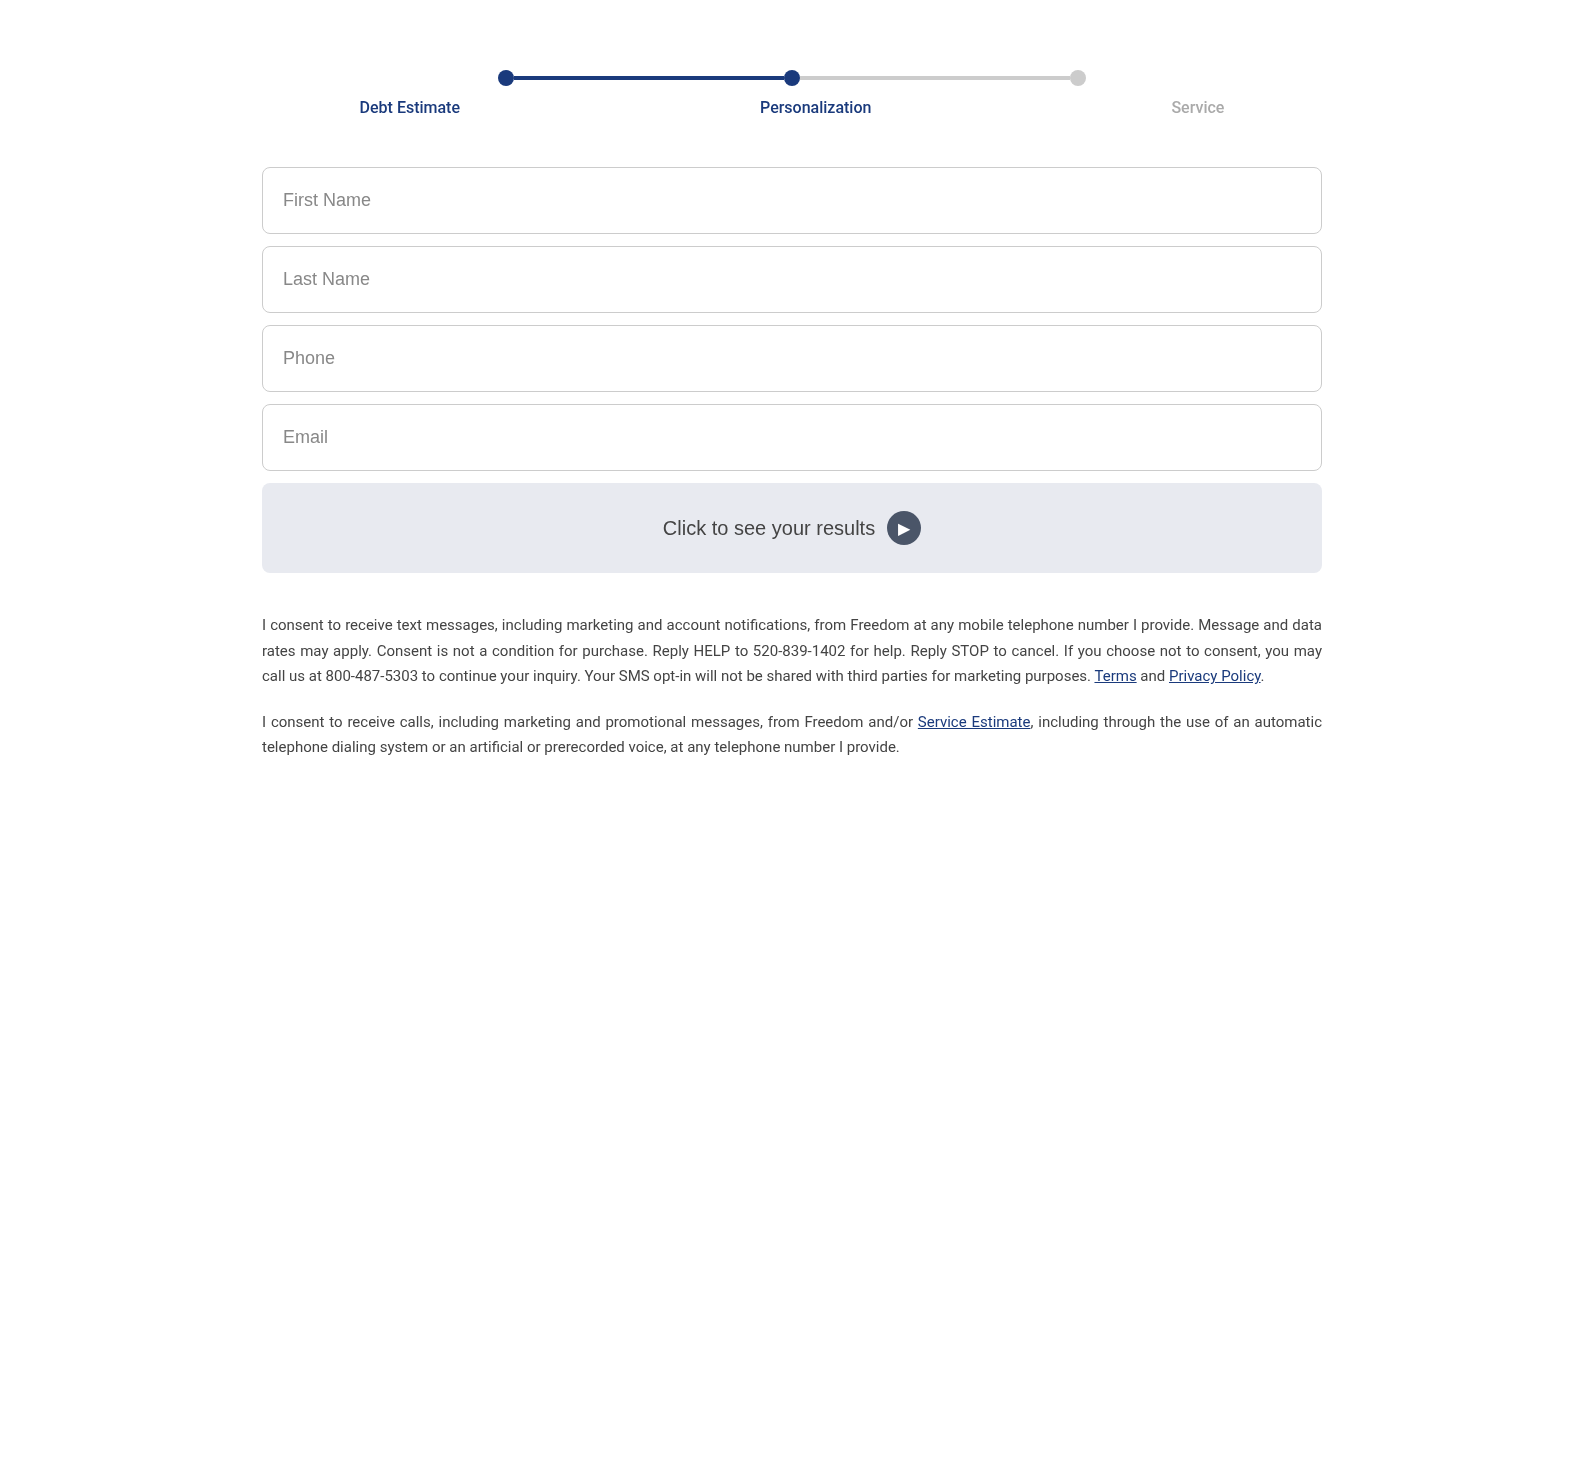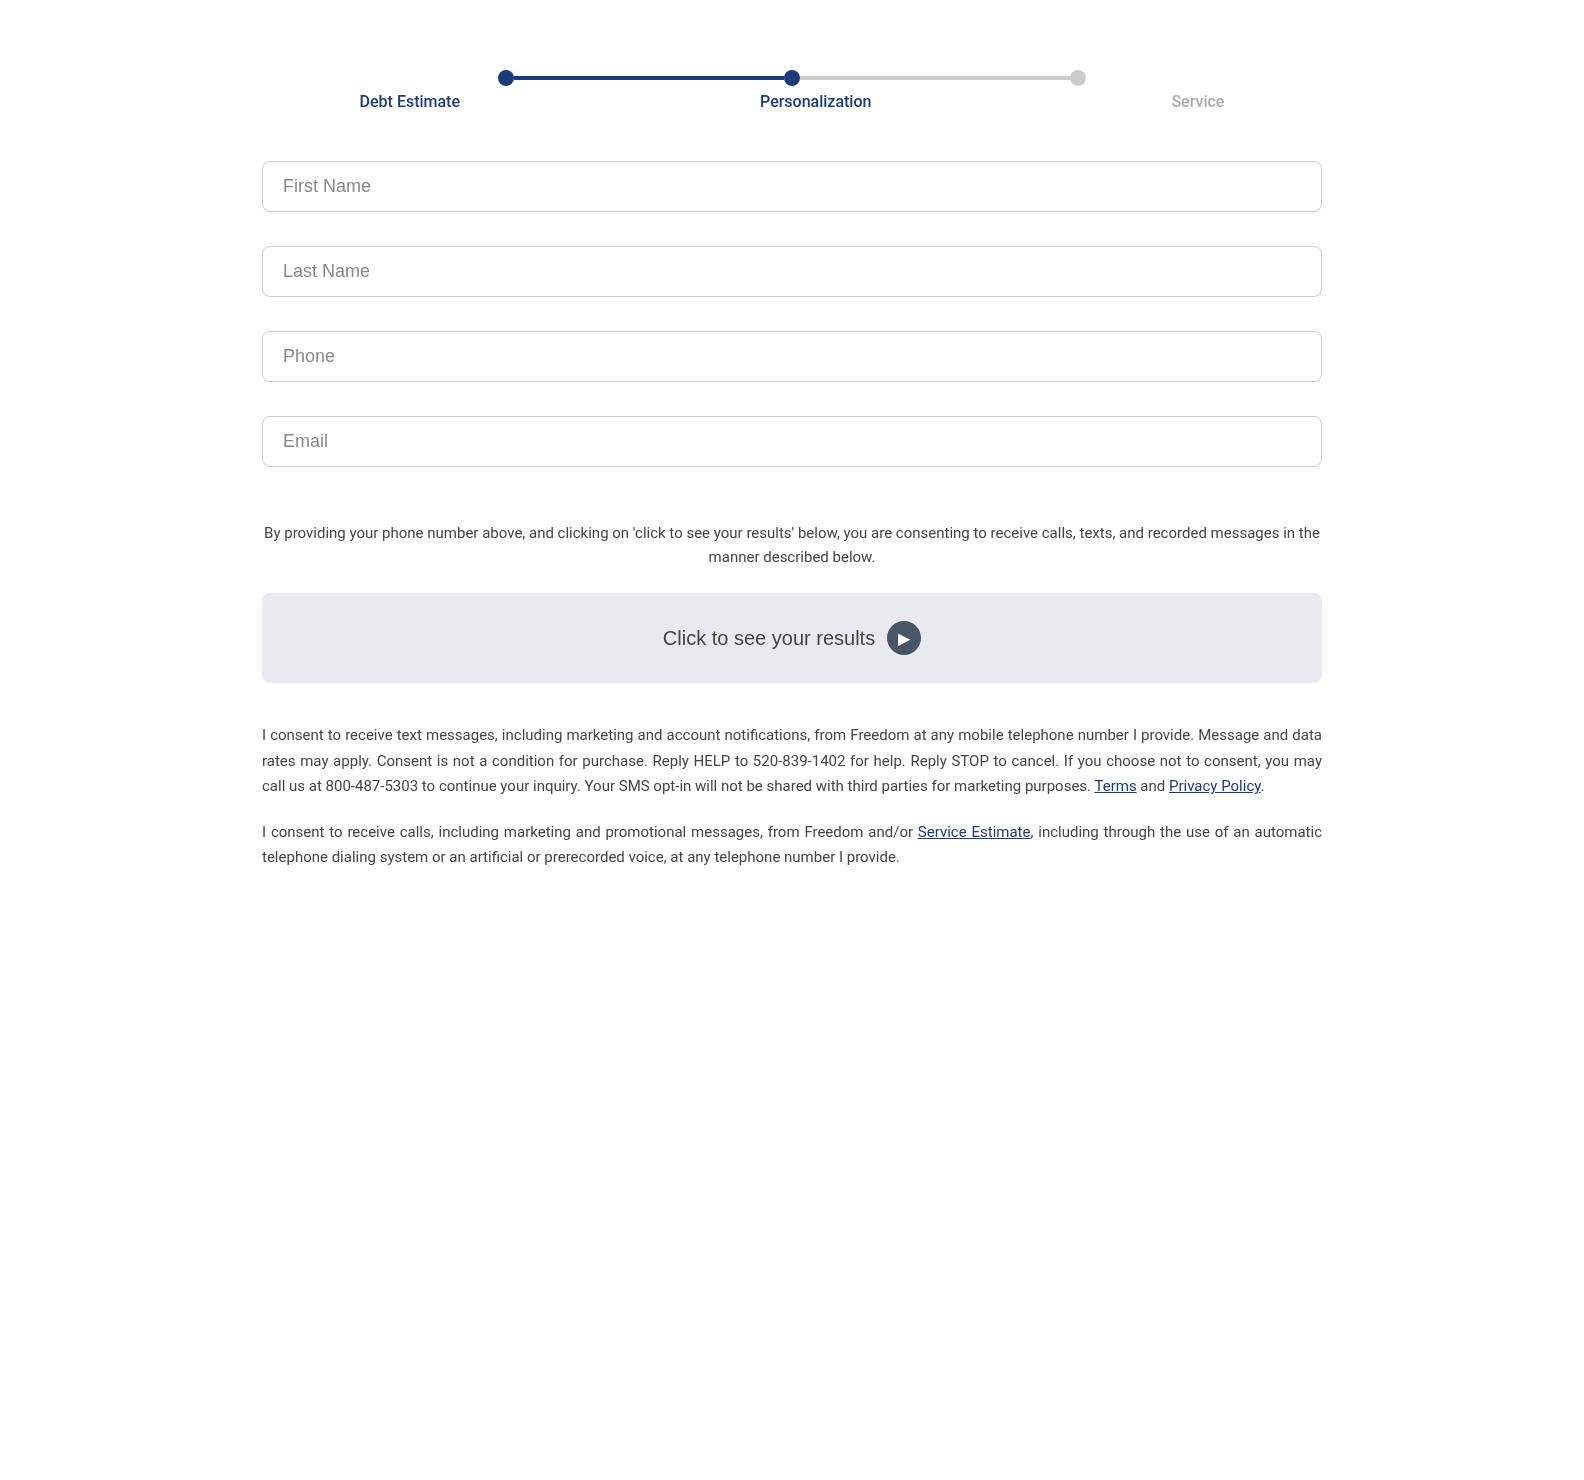--- a/index.html
+++ b/index.html
@@ -31,24 +31,24 @@
       margin-bottom: 40px;
     }
 
     
     .form-container {
       width: 100%;
     }
 
     .form-field {
       width: 100%;
-      margin-bottom: 34px;
+      margin-bottom: 12px;
       border: 1.5px solid #cccccc;
       border-radius: 8px;
-      padding: 14px 20px;
+      padding: 22px 20px;
       font-size: 18px;
       color: #666;
       outline: none;
       background: #fff;
     }
 
     .form-field::placeholder {
       color: #888;
     }
 
@@ -147,21 +147,21 @@
 
     .line.inactive {
       background: #cccccc;
     }
 
     .labels-row {
       display: flex;
       align-items: center;
       justify-content: center;
       width: 100%;
-      margin-top: 6px;
+      margin-top: 12px;
       gap: 15px;
     }
 
     .label-item {
       font-size: 16px;
       font-weight: 500;
       text-align: center;
     }
 
     .label-item.active {
@@ -202,21 +202,20 @@
   <div class="form-container">
     <input class="form-field" type="text" placeholder="First Name" style="">
 
     <input class="form-field" type="text" placeholder="Last Name" style="">
 
     <input class="form-field" type="tel" placeholder="Phone" style="">
 
     <input class="form-field" type="email" placeholder="Email" style="">
 
     
-    <p class="consent-text">By providing your phone number above, and clicking on 'click to see your results' below, you are consenting to receive calls, texts, and recorded messages in the manner described below.</p>
 
     
     <button class="cta-button">
       <span>Click to see your results</span>
       <div class="cta-icon">▶</div>
     </button>
 
     
     <div class="legal-section">
       <p>I consent to receive text messages, including marketing and account notifications, from Freedom at any mobile telephone number I provide. Message and data rates may apply. Consent is not a condition for purchase. Reply HELP to 520-839-1402 for help. Reply STOP to cancel. If you choose not to consent, you may call us at 800-487-5303 to continue your inquiry. Your SMS opt-in will not be shared with third parties for marketing purposes. <a href="#" style="color:#1a3a7c;text-decoration:underline;">Terms</a> and <a href="#" style="color:#1a3a7c;text-decoration:underline;">Privacy Policy</a>.</p>

